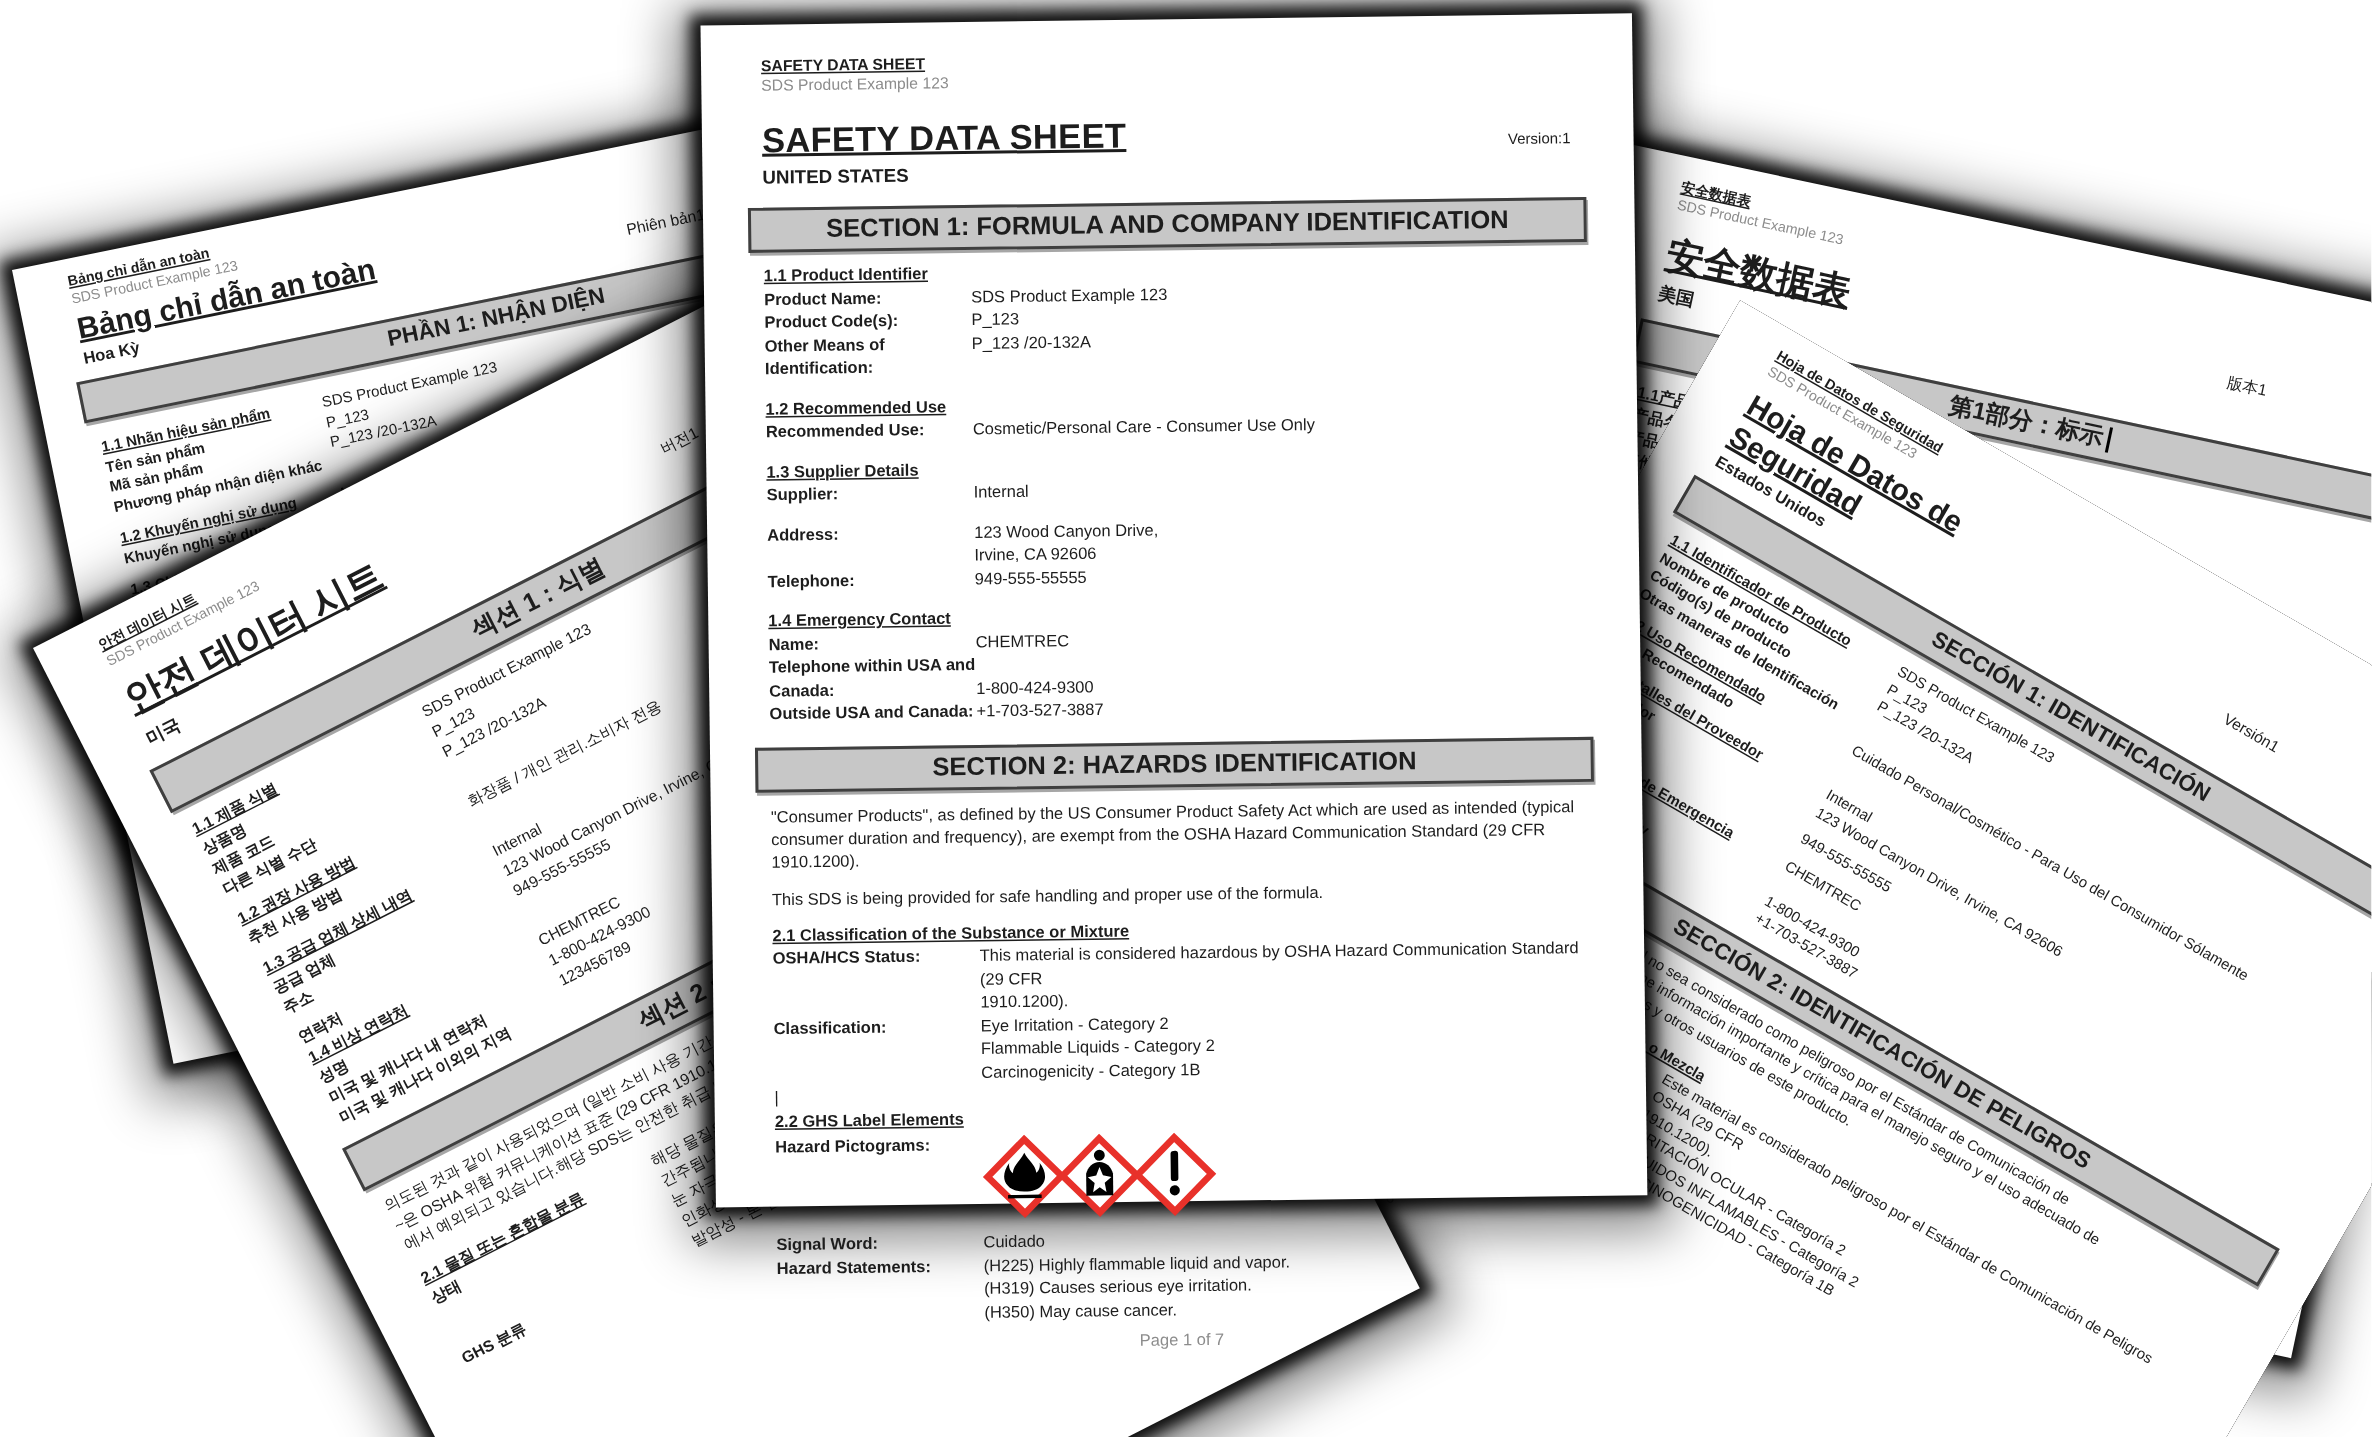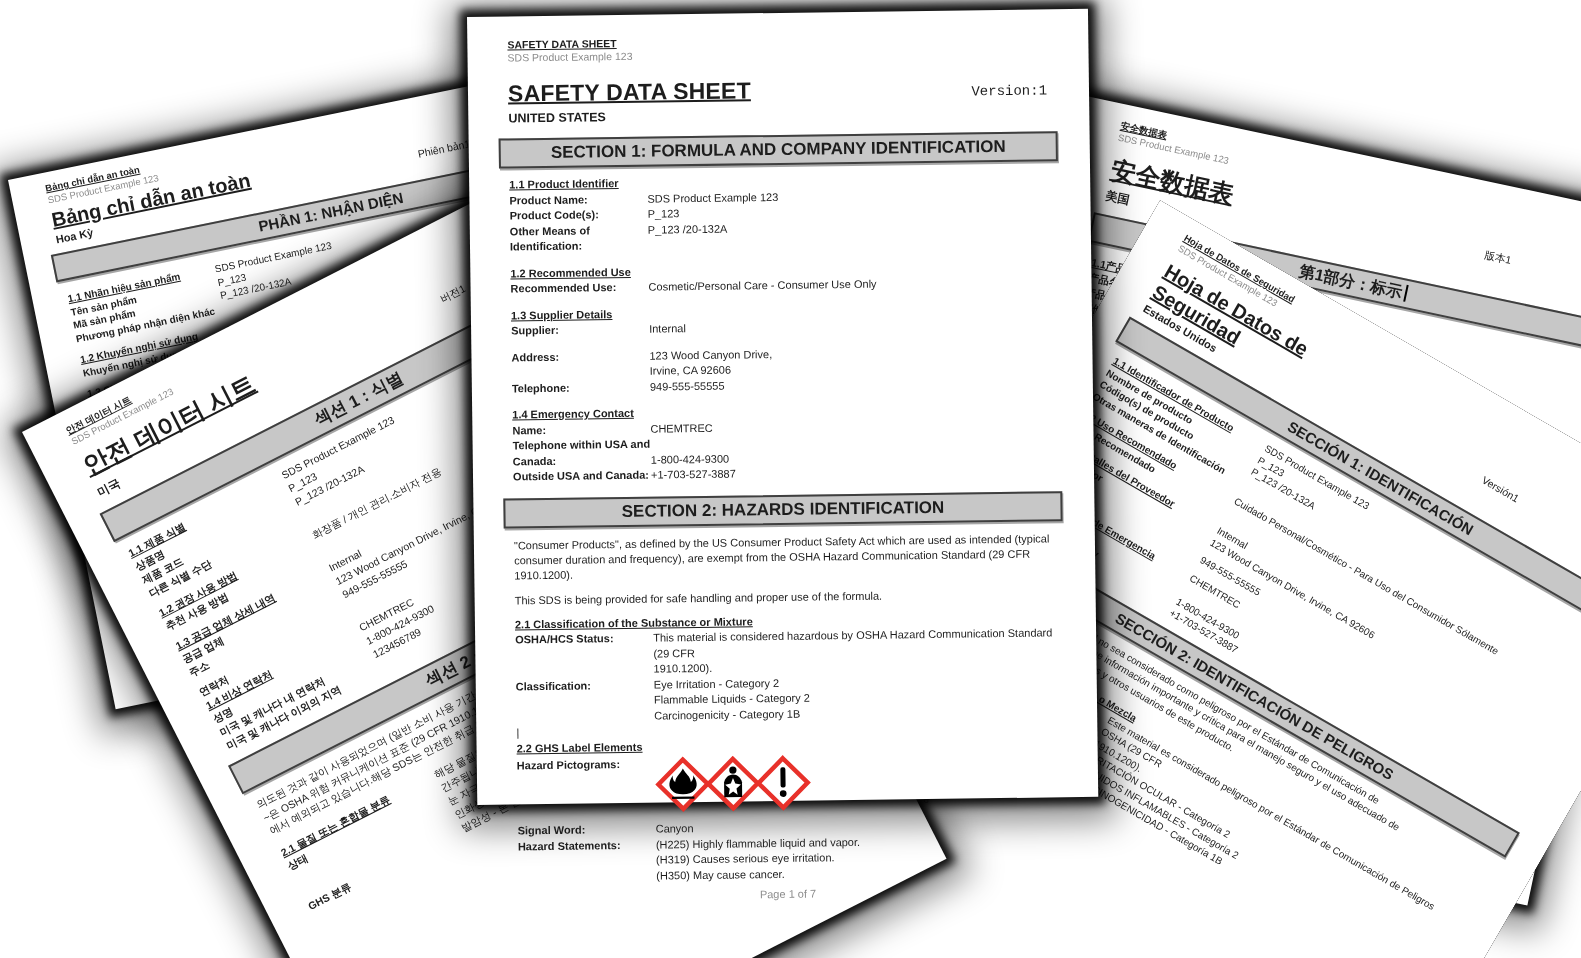--- a/index.html
+++ b/index.html
@@ -32,21 +32,21 @@
   .para{white-space:pre-line;margin:0;}
   .pfooter{text-align:center;color:#8c8c8c;}
   .pictos{display:flex;align-items:center;}
   .picto{display:block;}
 
   
   #pg-en{left:467px;top:17px;width:621px;height:788px;transform:rotate(-0.75deg);z-index:5;padding:22px 42px 0 40px;font-size:11px;}
   #pg-en .dh-title,#pg-en .dh-sub{font-size:10.5px;line-height:13px;}
   #pg-en .title-row{display:flex;justify-content:space-between;align-items:flex-end;margin-top:16px;}
   #pg-en .big-title{font-size:23px;letter-spacing:0.2px;}
-  #pg-en .version{font-size:14px;padding-bottom:2px;font-family:Liberation Mono, monospace;}
+  #pg-en .version{font-size:10px;padding-bottom:2px;}
   #pg-en .country{font-size:12.5px;margin-top:4px;}
   #pg-en .secbar{margin:13px -10px 0 -10px;font-size:17px;line-height:26px;}
   #pg-en .rows{margin-top:9px;}
   #pg-en .row{line-height:15.5px;}
   #pg-en .lbl{width:138px;}
   #pg-en .row.sec .lbl{width:auto;min-width:138px;}
   #pg-en .para{margin-top:10px;line-height:15px;}
   #pg-en .picto-row{margin-top:2px;}
   #pg-en .picto{width:56px;height:56px;margin-right:-6px;}
   #pg-en .pfooter{margin-top:6px;font-size:11px;}
@@ -692,21 +692,21 @@
           <polygon points="50,6 94,50 50,94 6,50" fill="#fff" stroke="#e8312a" stroke-width="8"></polygon>
           <rect x="45.5" y="22" width="9" height="36" rx="3.5" fill="#000"></rect>
           <circle cx="50" cy="69" r="6" fill="#000"></circle>
         </svg>
       </span>
     </div>
     <div class="rows">
 
         <div class="row">
           <span class="lbl">Signal Word:</span>
-          <span class="val">Canyon</span>
+          <span class="val">Cuidado</span>
         </div>
 
         <div class="row">
           <span class="lbl">Hazard Statements:</span>
           <span class="val">(H225) Highly flammable liquid and vapor.
 (H319) Causes serious eye irritation.
 (H350) May cause cancer.</span>
         </div>
       </div>
     <div class="pfooter">Page   1 of 7</div>

